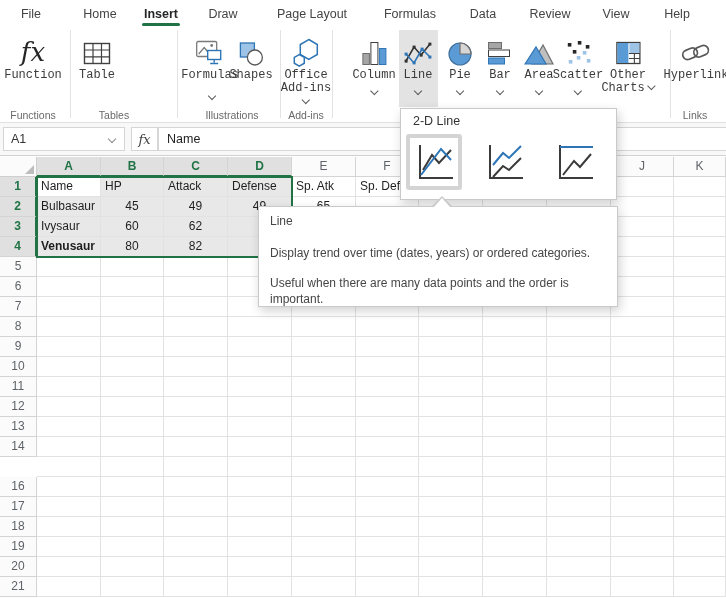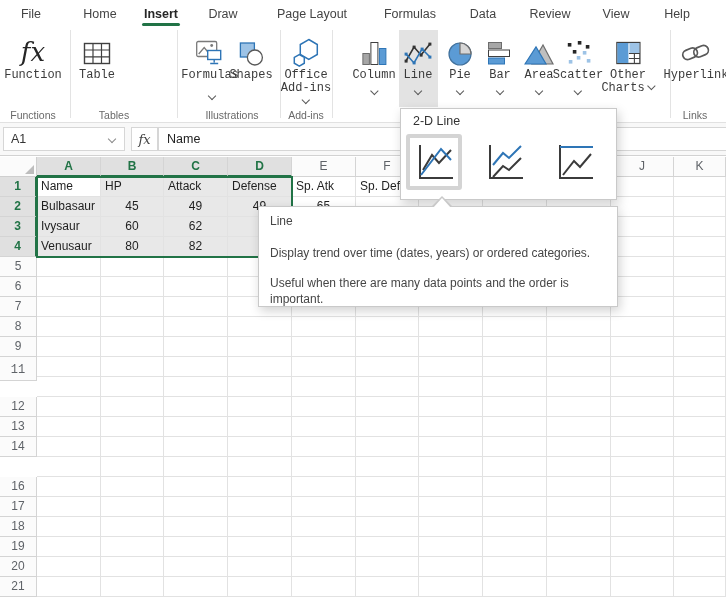--- a/index.html
+++ b/index.html
@@ -334,21 +334,21 @@
       <div class="cell sel right" style="left: 164px; width: 64px; top: 60px; height: 20px;">62</div>
       <div class="cell sel" style="left: 228px; width: 64px; top: 60px; height: 20px;"></div>
       <div class="cell" style="left: 292px; width: 64px; top: 60px; height: 20px;"></div>
       <div class="cell" style="left: 356px; width: 63px; top: 60px; height: 20px;"></div>
       <div class="cell" style="left: 419px; width: 64px; top: 60px; height: 20px;"></div>
       <div class="cell" style="left: 483px; width: 64px; top: 60px; height: 20px;"></div>
       <div class="cell" style="left: 547px; width: 64px; top: 60px; height: 20px;"></div>
       <div class="cell" style="left: 611px; width: 63px; top: 60px; height: 20px;"></div>
       <div class="cell" style="left: 674px; width: 52px; top: 60px; height: 20px;"></div>
       <div class="rh sel" style="top: 80px;">4</div>
-      <div class="cell sel" style="left: 37px; width: 64px; top: 80px; height: 20px;">Venusaur</div>
+      <div class="cell sel" style="left: 37px; width: 64px; top: 80px; height: 20px; font-weight: bold;">Venusaur</div>
       <div class="cell sel right" style="left: 101px; width: 63px; top: 80px; height: 20px;">80</div>
       <div class="cell sel right" style="left: 164px; width: 64px; top: 80px; height: 20px;">82</div>
       <div class="cell sel" style="left: 228px; width: 64px; top: 80px; height: 20px;"></div>
       <div class="cell" style="left: 292px; width: 64px; top: 80px; height: 20px;"></div>
       <div class="cell" style="left: 356px; width: 63px; top: 80px; height: 20px;"></div>
       <div class="cell" style="left: 419px; width: 64px; top: 80px; height: 20px;"></div>
       <div class="cell" style="left: 483px; width: 64px; top: 80px; height: 20px;"></div>
       <div class="cell" style="left: 547px; width: 64px; top: 80px; height: 20px;"></div>
       <div class="cell" style="left: 611px; width: 63px; top: 80px; height: 20px;"></div>
       <div class="cell" style="left: 674px; width: 52px; top: 80px; height: 20px;"></div>
@@ -417,21 +417,21 @@
       <div class="cell" style="left: 101px; width: 63px; top: 200px; height: 20px;"></div>
       <div class="cell" style="left: 164px; width: 64px; top: 200px; height: 20px;"></div>
       <div class="cell" style="left: 228px; width: 64px; top: 200px; height: 20px;"></div>
       <div class="cell" style="left: 292px; width: 64px; top: 200px; height: 20px;"></div>
       <div class="cell" style="left: 356px; width: 63px; top: 200px; height: 20px;"></div>
       <div class="cell" style="left: 419px; width: 64px; top: 200px; height: 20px;"></div>
       <div class="cell" style="left: 483px; width: 64px; top: 200px; height: 20px;"></div>
       <div class="cell" style="left: 547px; width: 64px; top: 200px; height: 20px;"></div>
       <div class="cell" style="left: 611px; width: 63px; top: 200px; height: 20px;"></div>
       <div class="cell" style="left: 674px; width: 52px; top: 200px; height: 20px;"></div>
-      <div class="rh" style="top: 204px; font-family: Liberation Mono, monospace;">11</div>
+      <div class="rh" style="top: 220px;">11</div>
       <div class="cell" style="left: 37px; width: 64px; top: 220px; height: 20px;"></div>
       <div class="cell" style="left: 101px; width: 63px; top: 220px; height: 20px;"></div>
       <div class="cell" style="left: 164px; width: 64px; top: 220px; height: 20px;"></div>
       <div class="cell" style="left: 228px; width: 64px; top: 220px; height: 20px;"></div>
       <div class="cell" style="left: 292px; width: 64px; top: 220px; height: 20px;"></div>
       <div class="cell" style="left: 356px; width: 63px; top: 220px; height: 20px;"></div>
       <div class="cell" style="left: 419px; width: 64px; top: 220px; height: 20px;"></div>
       <div class="cell" style="left: 483px; width: 64px; top: 220px; height: 20px;"></div>
       <div class="cell" style="left: 547px; width: 64px; top: 220px; height: 20px;"></div>
       <div class="cell" style="left: 611px; width: 63px; top: 220px; height: 20px;"></div>

